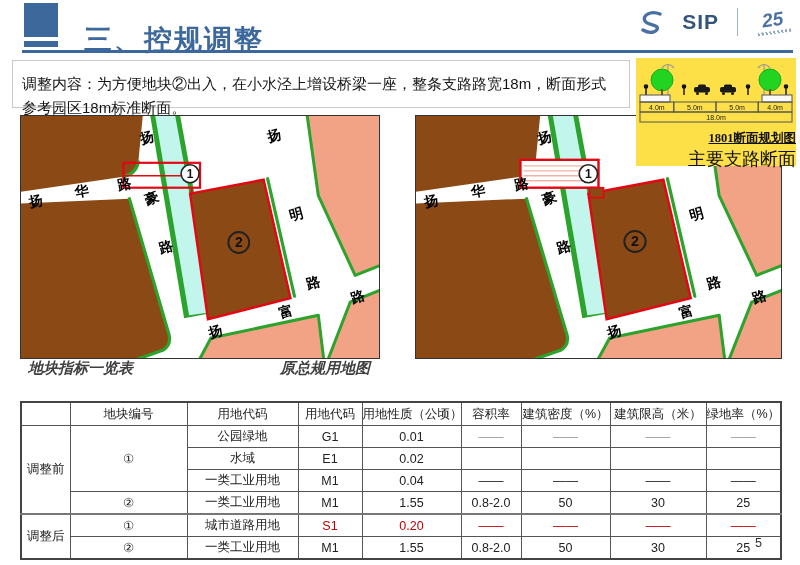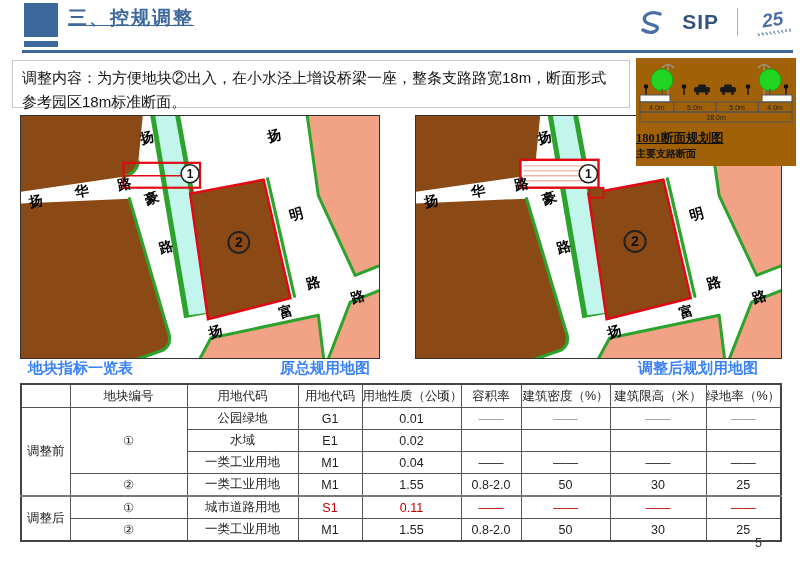--- a/index.html
+++ b/index.html
@@ -2,33 +2,33 @@
 <html style="--accent: #3d689c; --brown: #8b4a15; --pink: #f2a285; --stream: #c2f6ec; --green: #2ca32c; --red: #e30613;"><head>
 <meta charset="utf-8">
 <style>
   html,body{margin:0;padding:0;background:#fff;}
   .slide{position:relative;width:800px;height:565px;background:#fff;overflow:hidden;
          font-family:"Liberation Sans",sans-serif;color:#111;}
 
   
   .tmark{position:absolute;left:24px;top:3px;width:34px;height:34px;background:var(--accent);}
   .tmark2{position:absolute;left:24px;top:41px;width:34px;height:6px;background:var(--accent);}
-  .page-title{position:absolute;left:68px;top:5px;margin:0;font-size:19px;font-weight:700;color:var(--accent);letter-spacing:2px;text-decoration:underline;}
+  .page-title{position:absolute;left:68px;top:5px;margin:16px;font-size:28px;font-weight:700;color:var(--accent);letter-spacing:2px;}
   .header-rule{position:absolute;left:22px;top:50px;width:771px;height:3px;background:var(--accent);}
   .logo{position:absolute;right:10px;top:8px;display:flex;align-items:center;gap:18px;}
   .logo-sip{font-size:21px;font-weight:700;color:#33557d;letter-spacing:1px;}
   .logo-divider{width:1px;height:28px;background:#9fb0c4;}
   .logo-25-wrap{display:flex;flex-direction:column;align-items:center;transform:rotate(-8deg);}
   .logo-25{font-style:italic;font-weight:700;font-size:19px;color:#4a6fa5;line-height:1;}
   .logo-strip{width:34px;height:3px;margin-top:2px;
       background:repeating-linear-gradient(90deg,#8fa6c4 0 2px,transparent 2px 4px);}
 
   
   .intro{position:absolute;left:12px;top:60px;width:618px;height:48px;box-sizing:border-box;
-         border:1px solid #c9c9c9;padding:5px 9px;font-size:15px;line-height:1.6;color:#151515;}
+         border:1px solid #c9c9c9;padding:11px 9px;font-size:15px;line-height:1.6;color:#151515;}
 
   
   .map{position:absolute;top:115px;height:242px;border:1px solid #333;background:#fff;}
   .map.left{left:20px;width:358px;}
   .map.right{left:415px;width:365px;}
   .map svg{display:block;width:100%;height:100%;}
   .map-bg{fill:#ffffff;}
   .p-brown{fill:var(--brown);}
   .p-pink{fill:var(--pink);stroke:var(--green);stroke-width:3;stroke-linejoin:round;}
   .bank{fill:var(--green);}
@@ -41,41 +41,41 @@
   .bridge{fill:#ffffff;stroke:var(--red);stroke-width:2.4;}
   .hatch{stroke:#f0b4a6;stroke-width:1.3;}
   .stub{fill:var(--brown);stroke:var(--red);stroke-width:1.6;}
   .badge1{fill:#fff;stroke:#222;stroke-width:1.6;}
   .badge2{fill:none;stroke:#222;stroke-width:2;}
   .badge-text{font-weight:700;font-size:12px;fill:#111;text-anchor:middle;}
   .badge-text.big{font-size:14px;}
   .road-label{font-weight:700;font-size:14px;fill:#000;text-anchor:middle;}
 
   
-  .section-diagram{position:absolute;left:636px;top:58px;width:160px;height:108px;background:#a16207;z-index:5;text-align:left;}
+  .section-diagram{position:absolute;left:636px;top:58px;width:160px;height:108px;background:#fde047;z-index:5;text-align:right;}
   .section-diagram svg{display:block;}
   .dim-line{stroke:#555;stroke-width:1;fill:none;}
   .dim-text{font-size:7px;fill:#222;text-anchor:middle;}
   .platform{fill:#fafafa;stroke:#555;stroke-width:1;}
   .tree{fill:#22d422;stroke:#0f9e0f;stroke-width:0.8;}
   .trunk{stroke:#7a5230;stroke-width:2;}
   .pole{stroke:#999;stroke-width:1.2;fill:none;}
   .person{stroke:#111;stroke-width:1.4;fill:#111;}
   .car{fill:#1a1a1a;}
   .diagram-title{font-family:"Liberation Serif",serif;font-size:12.5px;font-weight:700;text-decoration:underline;margin-top:2px;}
-  .diagram-sub{font-family:"Liberation Serif",serif;font-size:10px;font-weight:700;}
-
-  
-  .caption{position:absolute;top:359px;font-weight:700;font-size:15px;color:#3b82f6;}
+  .diagram-sub{font-family:"Liberation Serif",serif;font-size:18px;font-weight:400;}
+
+  
+  .caption{position:absolute;top:359px;font-weight:700;font-size:15px;color:#404040;font-style:italic;}
   .cap-table{left:28px;}
   .cap-left{left:280px;}
   .cap-right{left:638px;}
 
   
-  .itable{position:absolute;left:20px;top:383px;width:760px;border-collapse:collapse;table-layout:fixed;
+  .itable{position:absolute;left:20px;top:401px;width:760px;border-collapse:collapse;table-layout:fixed;
           font-size:12.5px;color:#222;text-align:center;border:2px solid #444;}
   .itable th,.itable td{border:1px solid #555;padding:0;height:21px;font-weight:400;
           overflow:hidden;white-space:nowrap;}
   .itable thead th{height:22px;}
   .sep td{border-top:2px solid #777;}
   .redcell{color:#c00000;font-weight:700;}
   .dash-gray{color:#9a9a9a;}
   .dash-black{color:#222;}
   .dash-red{color:#c00000;font-weight:700;}
 
@@ -240,21 +240,20 @@
         <rect class="dim-line" x="4" y="54" width="152" height="10"></rect>
         <text class="dim-text" x="80" y="61.5">18.0m</text>
       </g>
     </svg>
     <div class="diagram-title">1801断面规划图</div>
     <div class="diagram-sub">主要支路断面</div>
   </div>
 
   <div class="caption cap-table">地块指标一览表</div>
   <div class="caption cap-left">原总规用地图</div>
-  <div class="caption cap-right">调整后规划用地图</div>
 
   <table class="itable">
     <colgroup>
       <col style="width:49px">
         <col style="width:117px">
         <col style="width:111px">
         <col style="width:64px">
       <col style="width:99px">
         <col style="width:60px">
         <col style="width:89px">
@@ -312,21 +311,21 @@
         <td>0.8-2.0</td>
         <td>50</td>
         <td>30</td>
         <td>25</td>
       </tr>
       <tr class="sep">
         <td rowspan="2">调整后</td>
         <td>①</td>
         <td>城市道路用地</td>
         <td class="redcell">S1</td>
-        <td class="redcell">0.11</td>
+        <td class="redcell">0.20</td>
         <td class="dash-red">——</td>
         <td class="dash-red">——</td>
         <td class="dash-red">——</td>
         <td class="dash-red">——</td>
       </tr>
       <tr>
         <td>②</td>
         <td>一类工业用地</td>
         <td>M1</td>
         <td>1.55</td>

